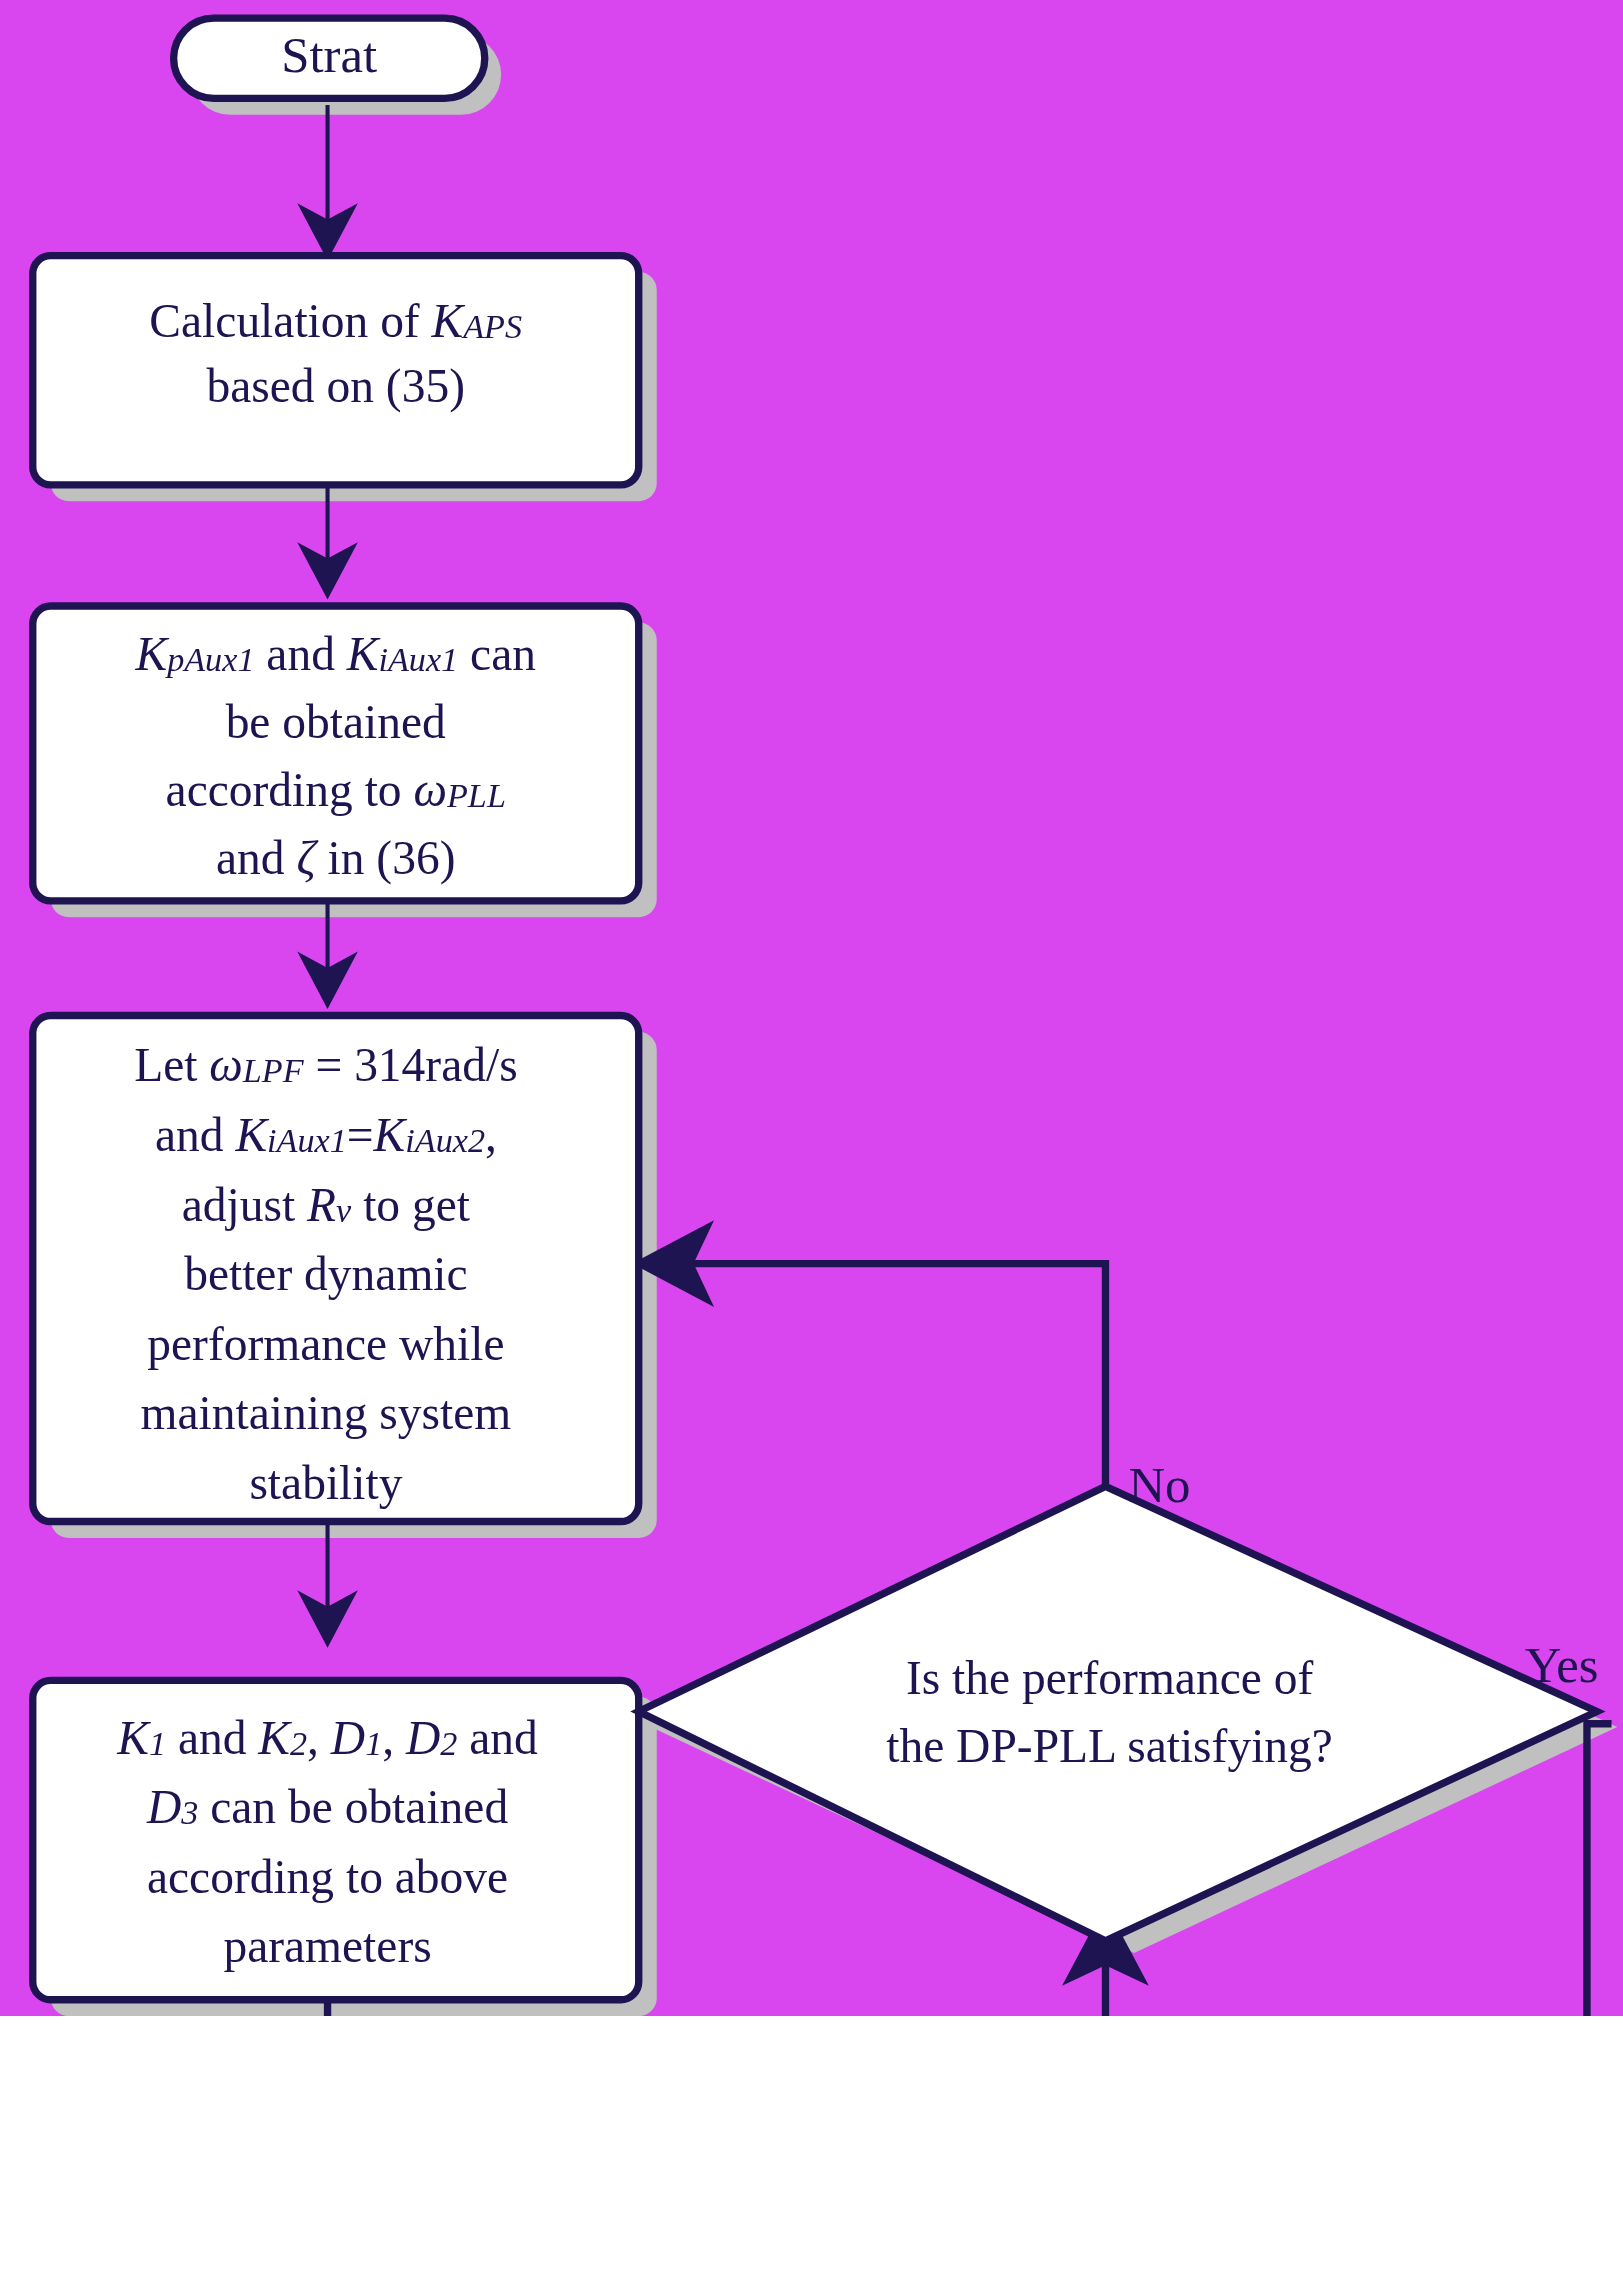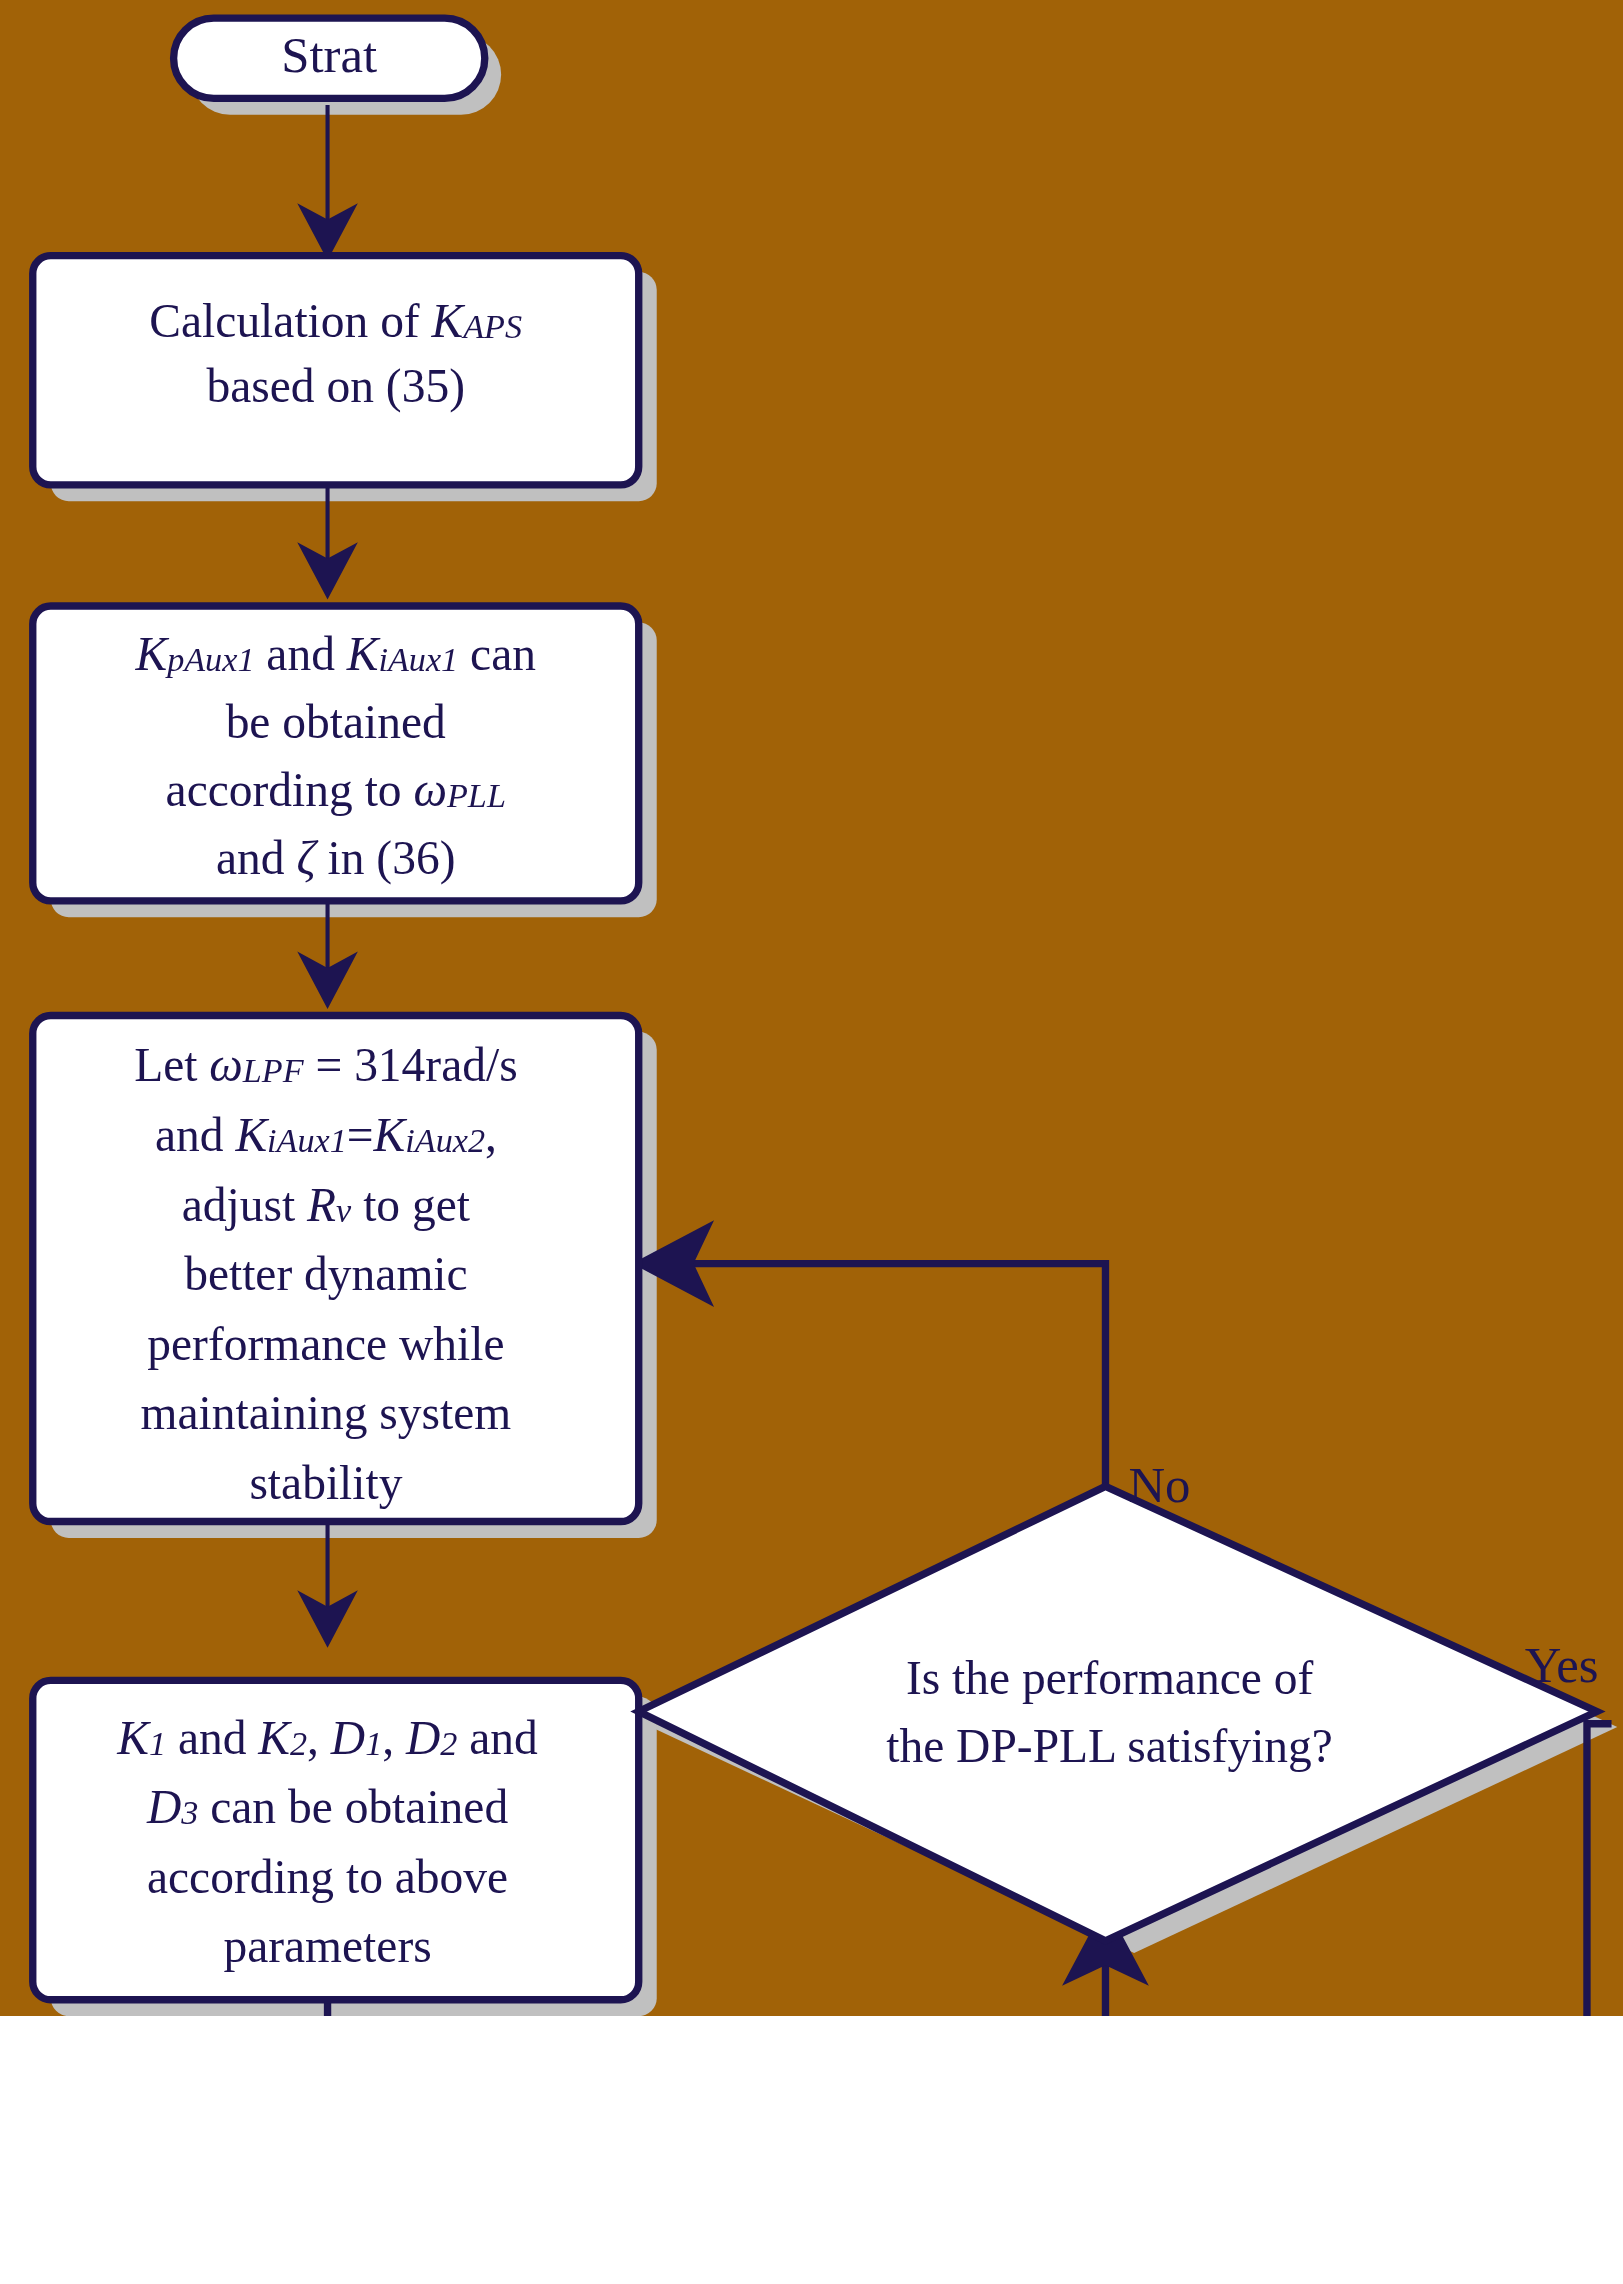--- a/index.html
+++ b/index.html
@@ -7,21 +7,21 @@
     padding: 0;
     background: #ffffff;
   }
   body {
     font-family: "Liberation Serif", "DejaVu Serif", serif;
   }
   #flowchart-root {
     position: relative;
     width: 1623px;
     height: 2016px;
-    background: #a16207;
+    background: #d946ef;
     overflow: hidden;
   }
   svg.chart-canvas {
     display: block;
     width: 1623px;
     height: 2284px;
   }
   .node-shadow {
     fill: #c0c0c0;
     stroke: none;

